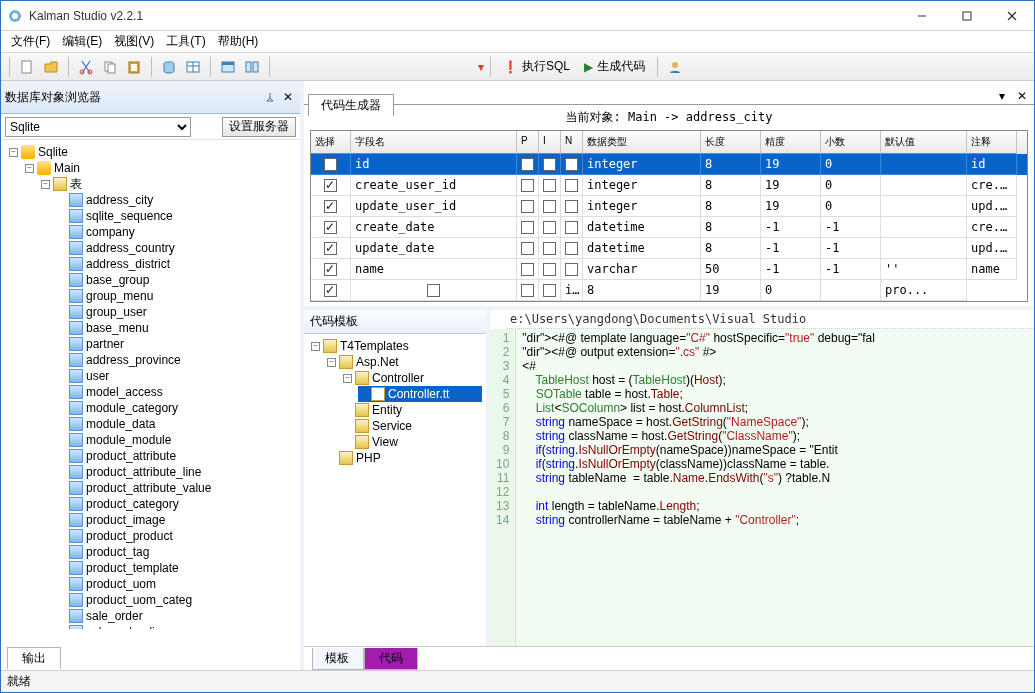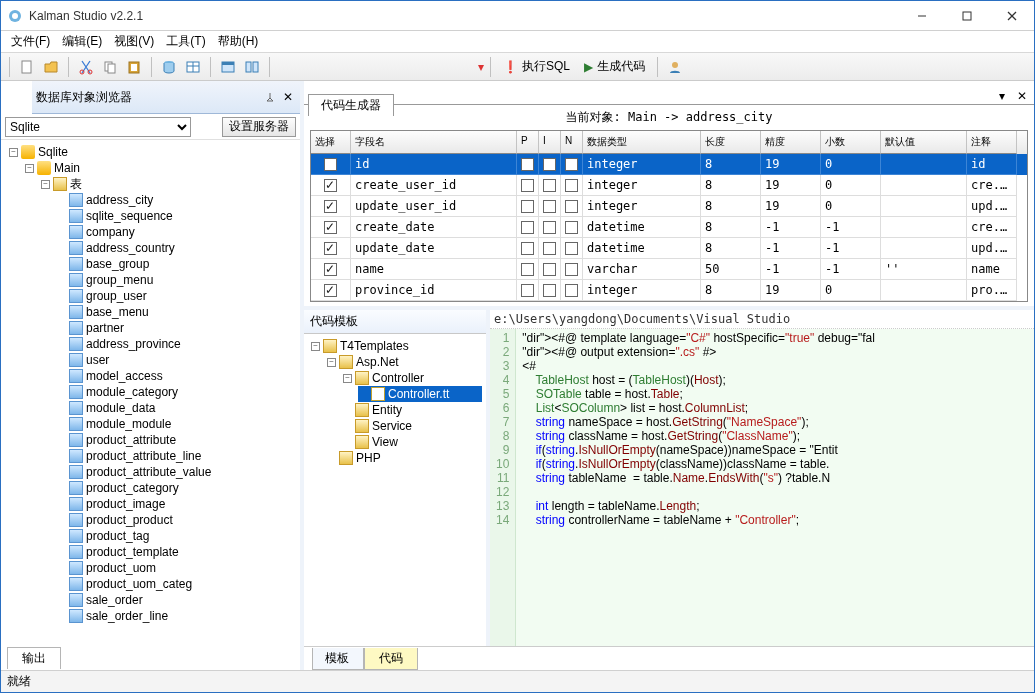--- a/index.html
+++ b/index.html
@@ -10,21 +10,21 @@
 .titlebar .winbtns { display: flex; }
 .titlebar .winbtn { width: 45px; height: 28px; display: flex; align-items: center; justify-content: center; color: #333; cursor: pointer; }
 .menubar { height: 22px; display: flex; align-items: center; padding: 0 4px; border-bottom: 1px solid #d8d8d8; }
 .menubar .item { padding: 2px 6px; cursor: pointer; }
 .toolbar { height: 28px; display: flex; align-items: center; padding: 0 4px; border-bottom: 1px solid #cbcbcb; gap: 2px; background: linear-gradient(#f8f8f8,#ececec); }
 .toolbar .sep { width: 1px; height: 20px; background: #c0c0c0; margin: 0 4px; }
 .toolbar .tbbtn { width: 22px; height: 22px; display: flex; align-items: center; justify-content: center; cursor: pointer; border-radius: 2px; }
 .toolbar .tblabel { display:flex; align-items:center; padding: 0 6px; cursor: pointer; gap:4px; }
 .mainrow { flex: 1; display: flex; overflow: hidden; }
 .leftpanel { width: 303px; border-right: 4px solid #eef3fa; display: flex; flex-direction: column; }
-.panelhdr { height: 33px; background: linear-gradient(#f0f4fb,#dce8f7); border-bottom: 1px solid #9fb8d8; display: flex; align-items: center; padding: 16px 4px; margin-left: 31px; }
+.panelhdr { height: 33px; background: linear-gradient(#f0f4fb,#dce8f7); border-bottom: 1px solid #9fb8d8; display: flex; align-items: center; padding: 16px 4px; }
 .panelhdr .lbl { flex: 1; font-weight: normal; }
 .panelhdr .hbtn { width: 16px; height: 16px; display: flex; align-items:center; justify-content:center; cursor: pointer; margin-left: 2px; }
 .leftctl { height: 26px; display: flex; align-items: center; padding: 2px 4px; gap: 4px; border-bottom: 1px solid #e0e0e0; }
 .leftctl select { flex: 1; height: 20px; border: 1px solid #999; background:#fff; }
 .leftctl button { height: 20px; padding: 0 6px; border: 1px solid #999; background: linear-gradient(#fdfdfd,#e6e6e6); cursor:pointer;margin-left:27px; }
 .tree { flex: 1; overflow: auto; padding: 4px 2px; }
 .tree ul { list-style: none; padding-left: 16px; }
 .tree li { white-space: nowrap; line-height: 16px; position: relative; }
 .tree li .row { display:flex; align-items:center; gap:3px; cursor:pointer; padding:0 2px;}
 .exp { width:9px; height:9px; border:1px solid #888; display:inline-flex; align-items:center; justify-content:center; font-size:8px; line-height:8px; color:#555; background:#fff; cursor:pointer;}
@@ -56,27 +56,27 @@
 .cbcell{display:flex !important;align-items:center;justify-content:center;}
 .bottompane { flex:1; display:flex; overflow:hidden; border-top:4px solid #eef3fa; }
 .tmplpanel { width:186px; display:flex; flex-direction:column; border-right:4px solid #eef3fa;}
 .tmplpanel .hdr { padding:3px 6px; border-bottom:1px solid #c8c8c8; background:linear-gradient(#fafcff,#eaf1fb);}
 .tmpltree{flex:1;overflow:auto;padding:4px;}
 .tmpltree ul{list-style:none;padding-left:16px;}
 .tmpltree li{line-height:16px;white-space:nowrap;}
 .tmpltree .row{display:flex;align-items:center;gap:3px;cursor:pointer;padding:0 1px;}
 .tmpltree .row.sel{background:#0a64c8;color:#fff;}
 .codepane{flex:1;display:flex;flex-direction:column;overflow:hidden;}
-.codepath{padding:2px 4px;font-family:"SimSun",monospace;color:#333;border-bottom:1px dotted #ccc;overflow:hidden;white-space:nowrap;}
+.codepath{padding:2px 4px;font-family:"SimSun",monospace;color:#333;border-bottom:1px dotted #ccc;overflow:hidden;white-space:nowrap;margin-left:16px;}
 .code{flex:1;overflow:auto;background:#f2fcf2;font-family:Consolas,"SimSun",monospace;font-size:12px;display:flex;}
 .gutter{background:#eaf7ea;color:#7aa97a;text-align:right;padding:2px 6px 0 6px;border-right:1px solid #cfe7cf;user-select:none;}
 .codelines{padding:2px 0 0 6px;white-space:pre;}
 .kw{color:#0000ff;} .str{color:#b71c1c;} .type{color:#2e7d32;} .id{color:#800000;}
 .bottomtabs{height:24px;display:flex;align-items:flex-end;border-top:1px solid #ccc;padding-left:8px;gap:0;}
-.bottomtabs .tab{border:1px solid #b5b5b5;border-top:none;padding:2px 14px;background:#fef9c3;cursor:pointer;}
+.bottomtabs .tab{border:1px solid #b5b5b5;border-top:none;padding:2px 14px;background:#a21caf;cursor:pointer;}
 .bottomtabs .tab.active{background:#f3f7fd;padding-left:12px;}
 svg{display:block;}
 </style>
 </head>
 <body>
 
 <div class="titlebar">
   <span class="icon">
     <svg viewBox="0 0 16 16">
         <circle cx="8" cy="8" r="6" fill="#6fb3e0"></circle>
@@ -256,20 +256,27 @@
                         <div class="row">
                           <span class="noexp"></span>
                           <span class="icon16 tbl-ic"></span>
                           <span>address_country</span>
                         </div>
                       </li>
                       <li>
                         <div class="row">
                           <span class="noexp"></span>
                           <span class="icon16 tbl-ic"></span>
+                          <span>address_district</span>
+                        </div>
+                      </li>
+                      <li>
+                        <div class="row">
+                          <span class="noexp"></span>
+                          <span class="icon16 tbl-ic"></span>
                           <span>base_group</span>
                         </div>
                       </li>
                       <li>
                         <div class="row">
                           <span class="noexp"></span>
                           <span class="icon16 tbl-ic"></span>
                           <span>group_menu</span>
                         </div>
                       </li>
@@ -583,21 +590,20 @@
             <div>50</div>
             <div>-1</div>
             <div>-1</div>
             <div>''</div>
             <div>name</div>
           </div>
           <div class="gridrow">
             <div class="cbcell">
               <span class="cb checked"></span>
             </div>
-            <div>province_id</div>
             <div class="cbcell">
               <span class="cb"></span>
             </div>
             <div class="cbcell">
               <span class="cb"></span>
             </div>
             <div class="cbcell">
               <span class="cb"></span>
             </div>
             <div>integer</div>

